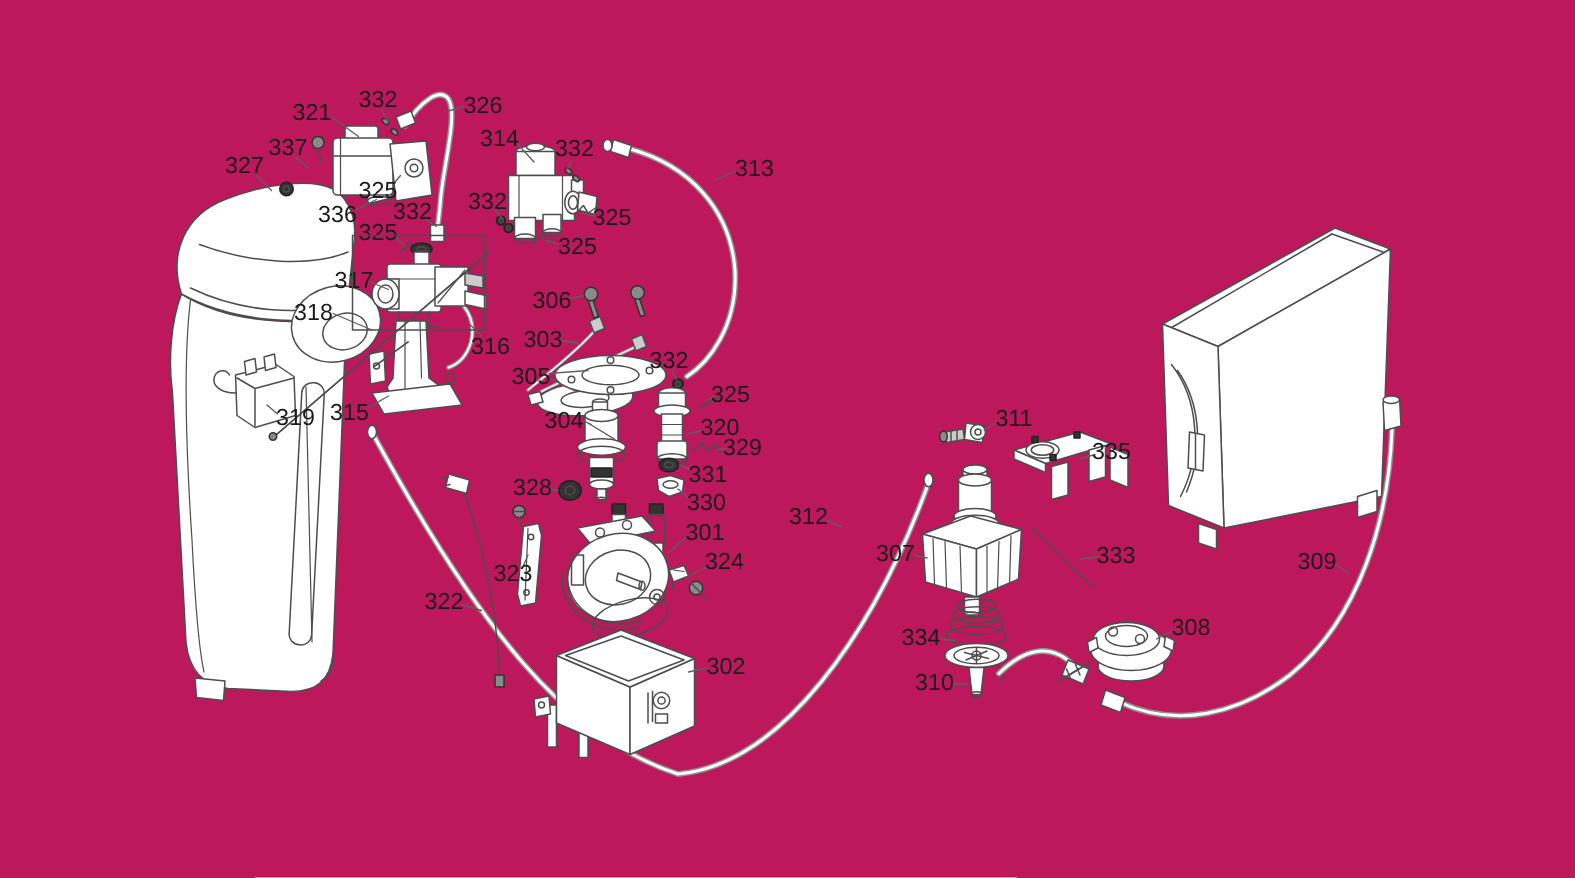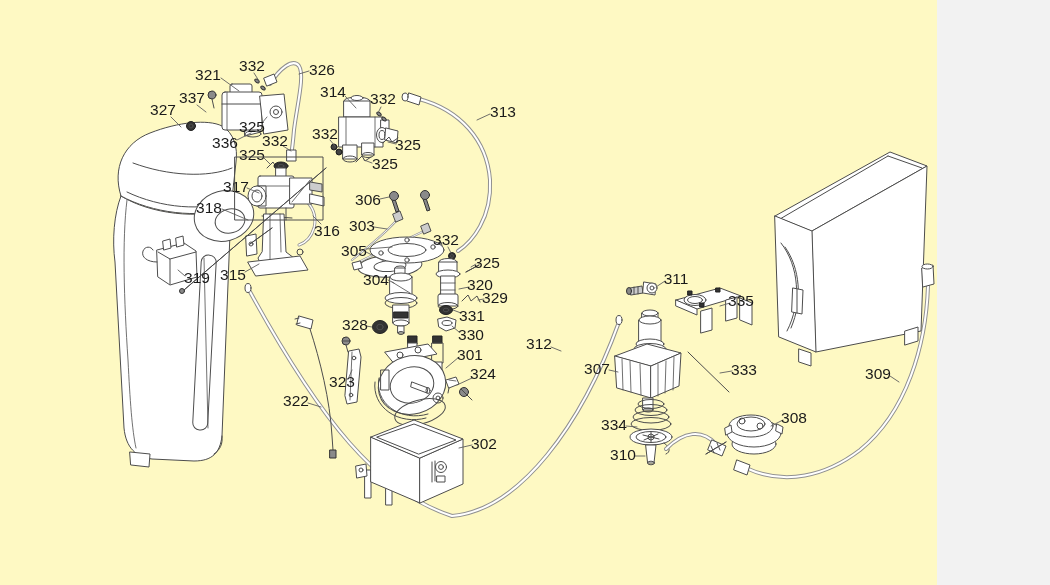--- a/index.html
+++ b/index.html
@@ -1,16 +1,16 @@
 <!DOCTYPE html>
 <html><head>
 <meta charset="utf-8">
 <style>
   html,body{margin:0;padding:0;background:#f2f2f2;}
-  #stage{position:relative;width:937px;height:585px;background:#fef9c3;overflow:hidden;
+  #stage{position:relative;width:1050px;height:585px;background:#be185d;overflow:hidden;
          font-family:"Liberation Sans",sans-serif;}
   svg{position:absolute;left:0;top:0;}
   svg *{stroke:#4d4d4d;stroke-width:1;fill:none;stroke-linecap:round;stroke-linejoin:round;}
   .wf{fill:#ffffff;}
   .dk{fill:#333333;stroke:#222222;}
   .md{fill:#8a8a8a;stroke:#333333;}
   .lt{fill:#cccccc;}
   .tube{stroke:#909090;stroke-width:4;}
   .tubein{stroke:#ffffff;stroke-width:2;}
   .wire{stroke:#999999;stroke-width:2.2;}

